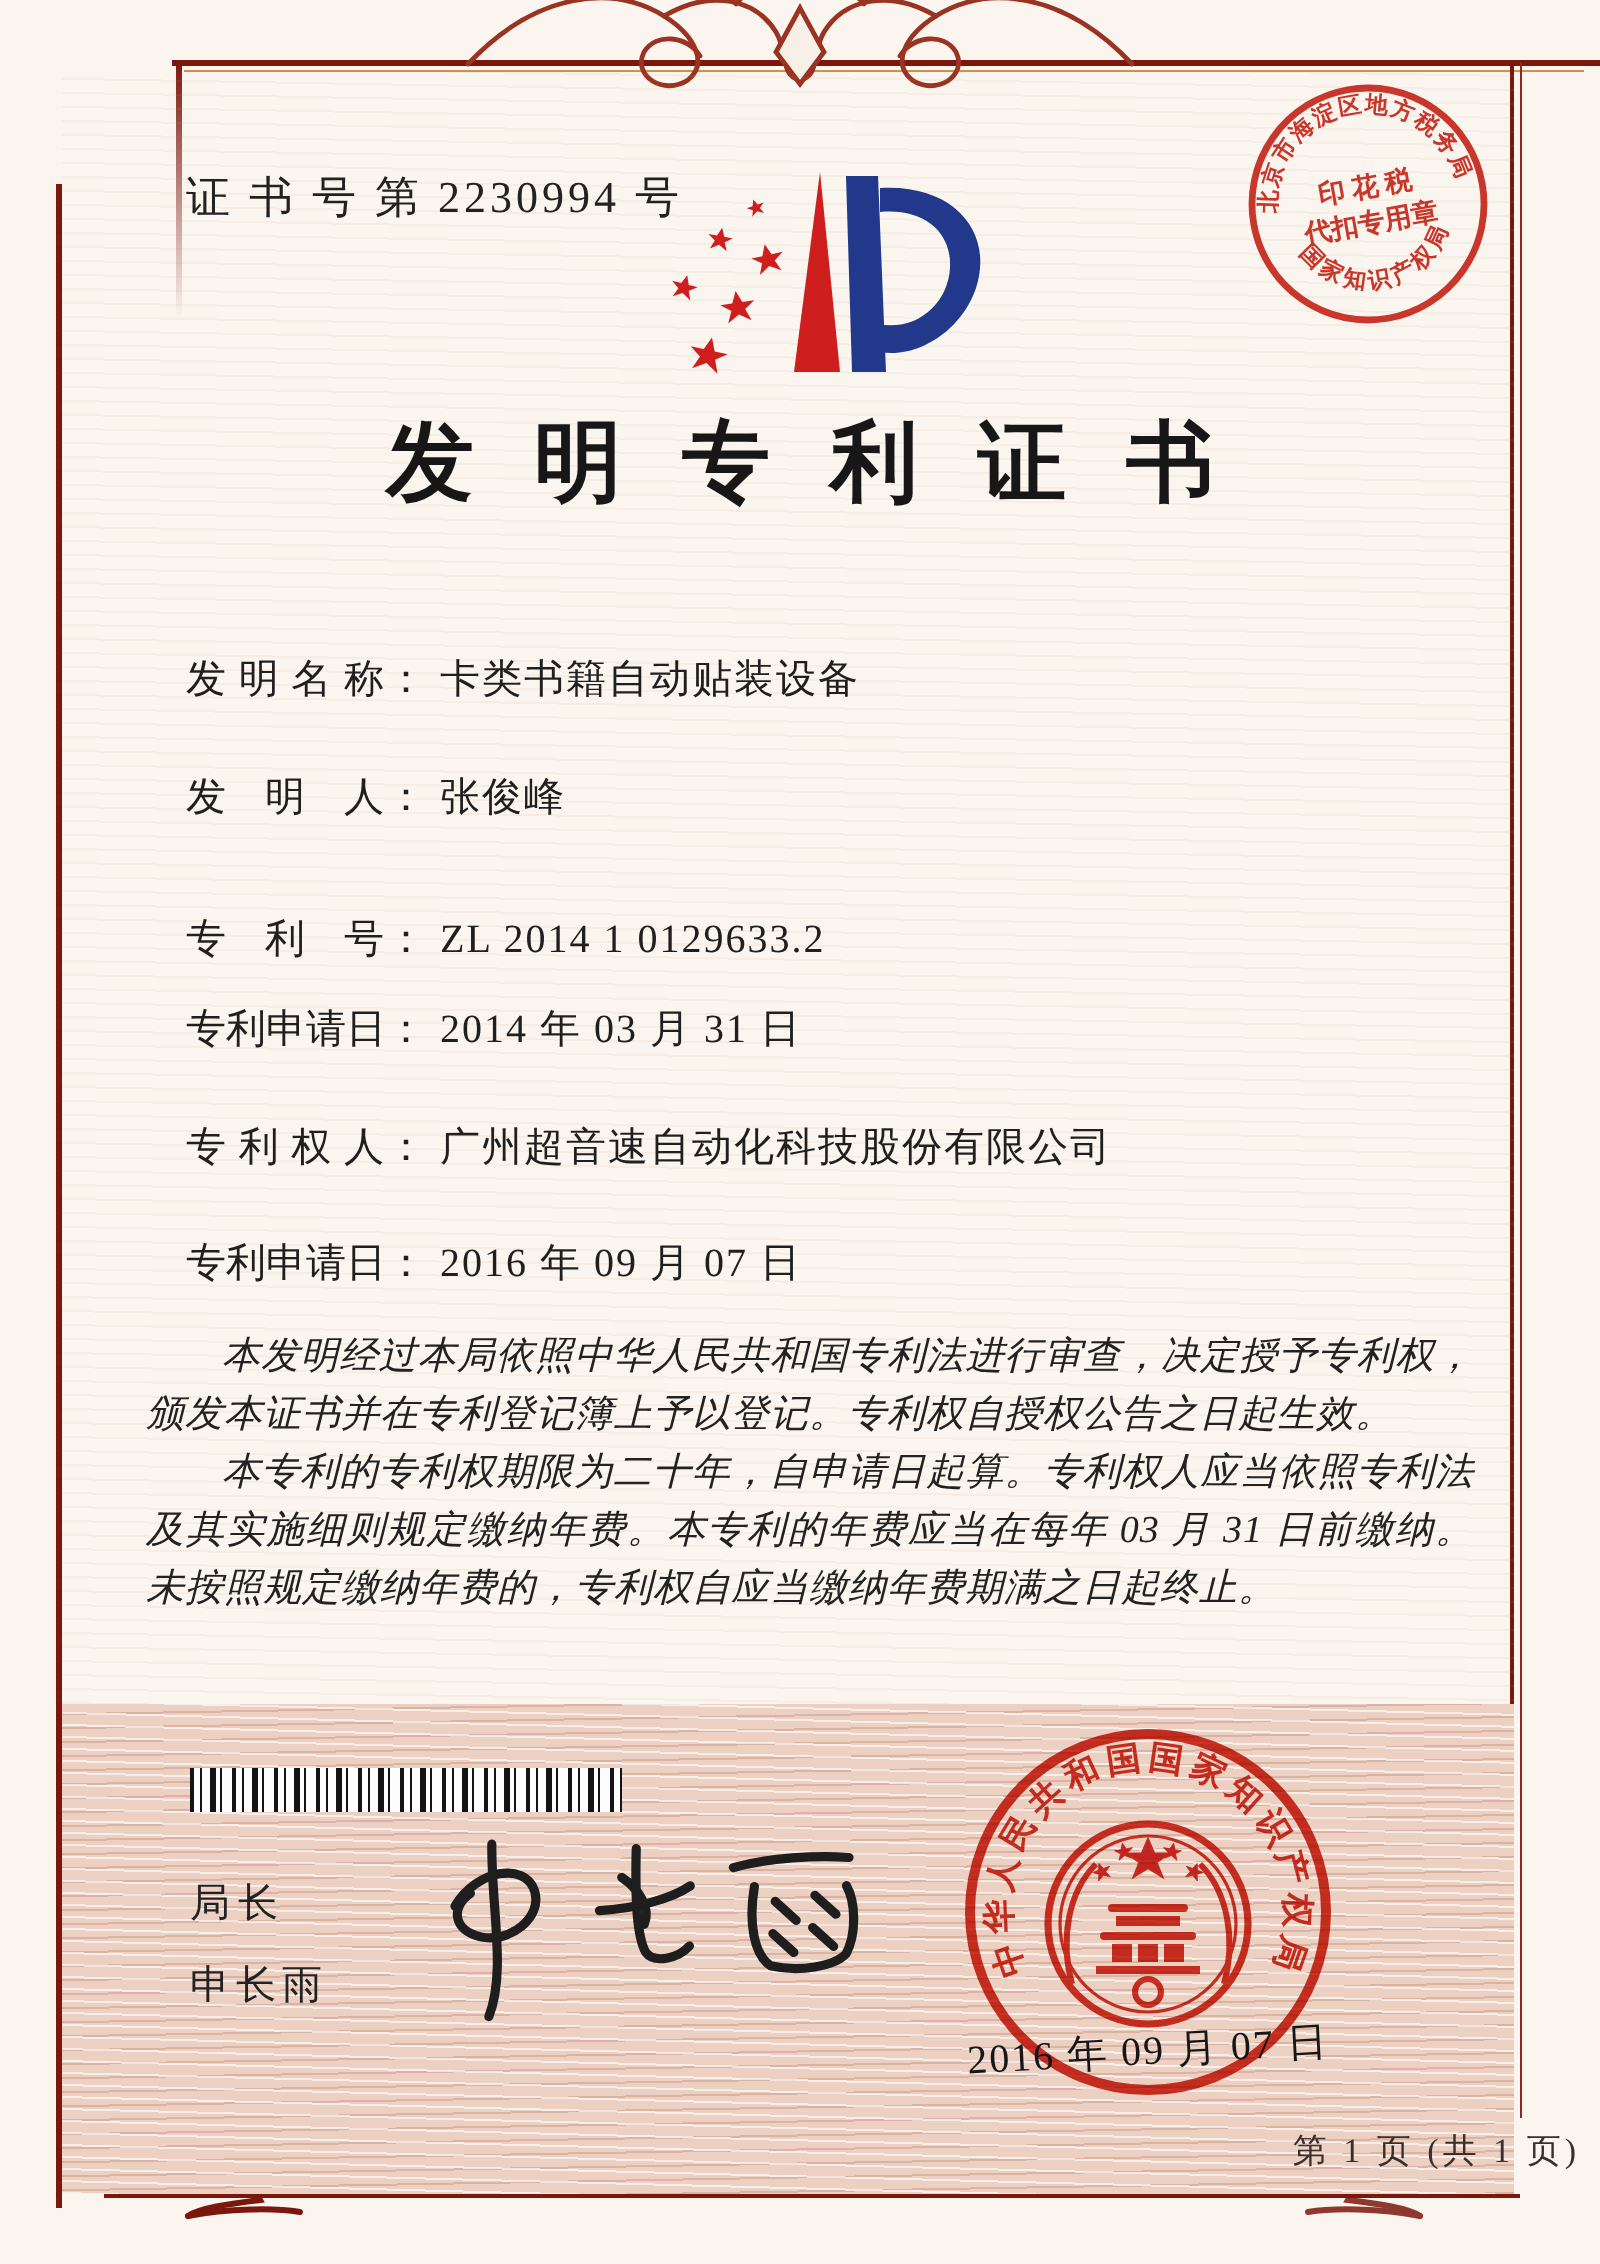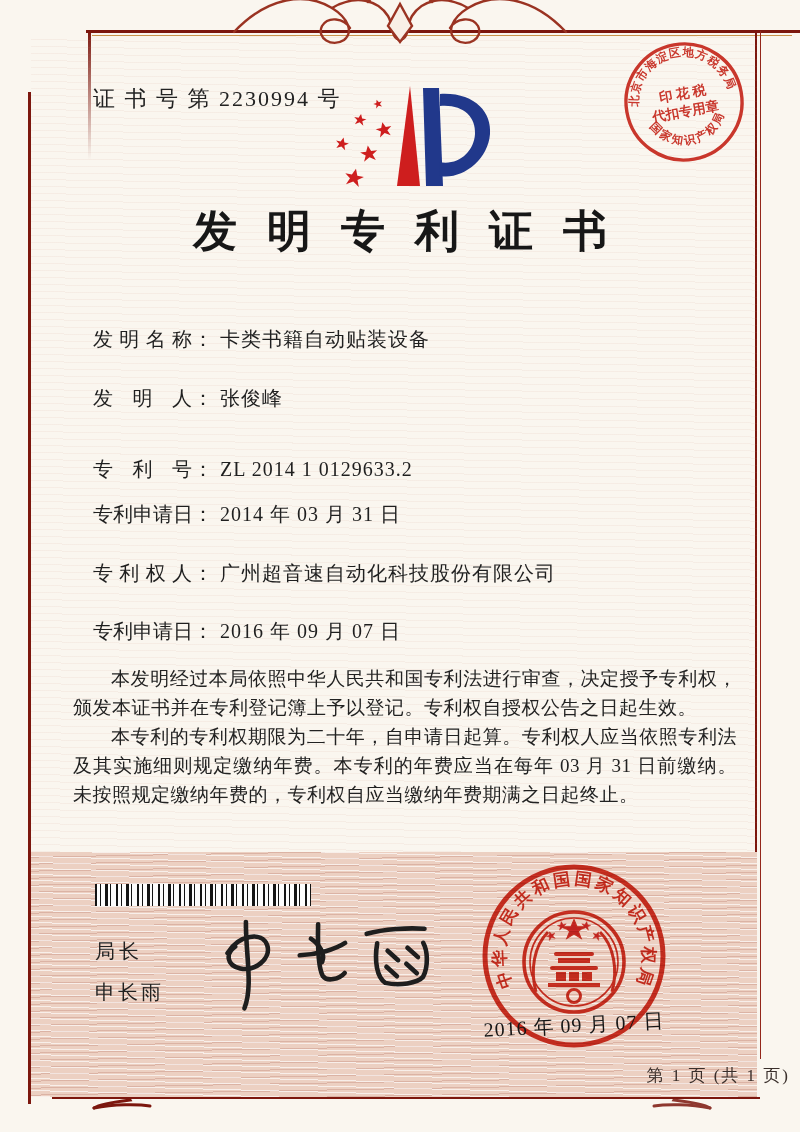--- a/index.html
+++ b/index.html
@@ -41,21 +41,21 @@
 
   
   .field{left:93px;width:640px;font-size:20px;color:#1f1f1f;white-space:nowrap;}
   .f-label{display:inline-block;width:99px;text-align:justify;text-align-last:justify;}
   .f-colon{display:inline-block;margin-left:1px;}
   .f-value{margin-left:7px;letter-spacing:1px;}
 
   
   .paras{left:73px;top:664px;width:664px;font-size:19px;line-height:29px;
     text-align:justify;color:#222;}
-  .paras p{margin:0;text-indent:2em;letter-spacing:.5px;}
+  .paras p{margin:0;text-indent:2em;letter-spacing:.5px;font-style:italic;}
 
   
   .barcode{left:95px;top:884px;width:216px;height:22px;
     background:repeating-linear-gradient(90deg,
       #141414 0 2px,#fdfdfd 2px 5px,#141414 5px 6px,#fdfdfd 6px 10px,
       #141414 10px 13px,#fdfdfd 13px 15px,#141414 15px 16px,#fdfdfd 16px 21px);
   }
 
   
   .issuer-role{left:95px;top:938px;font-size:20px;letter-spacing:4px;color:#222;text-align:center;}

